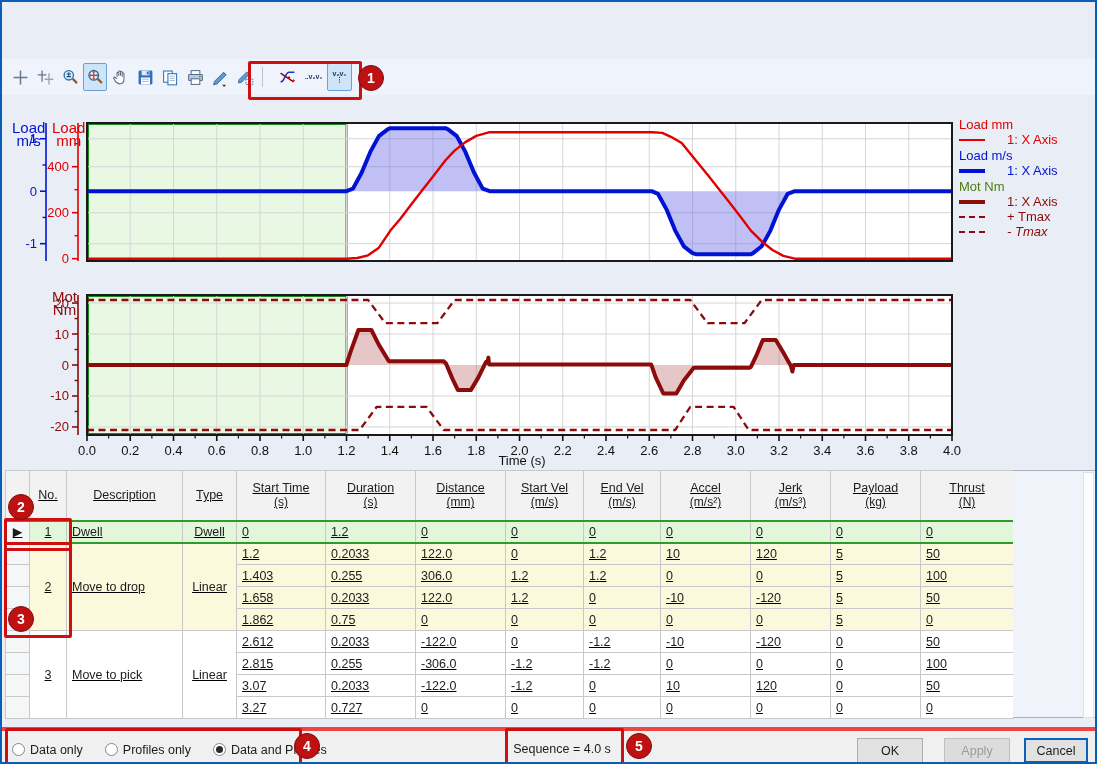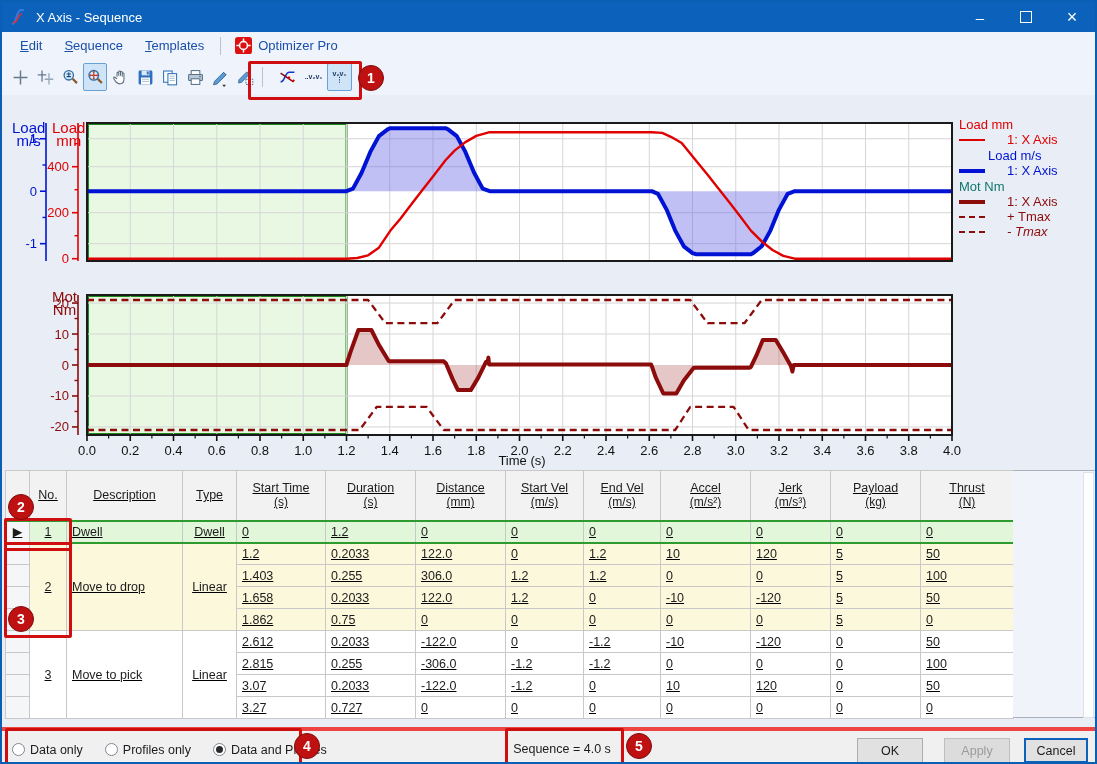--- a/index.html
+++ b/index.html
@@ -66,57 +66,21 @@
   
   .ann-rect{position:absolute;border:3px solid #cf0f0f;border-radius:2px;z-index:50;pointer-events:none;}
   .ann-badge{position:absolute;width:26px;height:26px;border-radius:50%;background:#bf1111;border:1px solid #7e0b0b;color:#fff;
              font-size:14px;font-weight:bold;display:flex;align-items:center;justify-content:center;z-index:51;box-sizing:border-box;}
 </style>
 </head>
 <body>
 
 <div class="window">
 
-  <div class="titlebar">
-    <span class="title-icon">
-      <svg viewBox="0 0 20 20">
-          <path d="M2 17 C7 17 6 3 11 3 L14 3" stroke="#3a7ae0" fill="none" stroke-width="2"></path>
-          <path d="M3 16 C8 16 8 6 12 7" stroke="#e03030" fill="none" stroke-width="1.6"></path>
-        </svg>
-    </span>
-    <span class="title-text">X Axis - Sequence</span>
-    <div class="win-controls">
-      <div class="win-btn">
-          <span>–</span>
-        </div>
-      <div class="win-btn">
-          <span class="max-glyph"></span>
-        </div>
-      <div class="win-btn">
-          <span style="font-size:18px;">×</span>
-        </div>
-    </div>
-  </div>
-
-  <div class="menubar">
-    <span class="menu-item">Edit</span>
-    <span class="menu-item">Sequence</span>
-    <span class="menu-item">Templates</span>
-    <span class="menu-sep"></span>
-    <span class="plugin">
-      <span style="width:17px;height:17px;display:inline-block;">
-        <svg viewBox="0 0 18 18">
-            <rect width="18" height="18" rx="3" fill="#dd1111"></rect>
-            <circle cx="9" cy="9" r="4.2" fill="none" stroke="#fff" stroke-width="1.6"></circle>
-            <path d="M9 1.5v4M9 12.5v4M1.5 9h4M12.5 9h4" stroke="#fff" stroke-width="1.6"></path>
-          </svg>
-      </span>
-      <span>Optimizer Pro</span>
-    </span>
-  </div>
+
 
   <div class="toolbar" id="toolbar">
       <span style="width: 5px;"></span>
       <span class="tbtn">
         <svg viewBox="0 0 22 22">
           <path d="M11 3v16M3 11h16" stroke="#647a8e" stroke-width="1.7" fill="none"></path>
         </svg>
       </span>
       <span class="tbtn">
         <svg viewBox="0 0 22 22">
@@ -388,26 +352,26 @@
           <line x1="885.1250000000002" y1="141" x2="885.1250000000002" y2="144.5" stroke="#111" stroke-width="1.2"></line>
           <line x1="928.3750000000002" y1="141" x2="928.3750000000002" y2="144.5" stroke="#111" stroke-width="1.2"></line>
         </svg></div>
 
     <div class="legend" id="legend">
         <div class="lg-title" style="color: rgb(225, 0, 0);">Load mm</div>
         <div class="lg-item">
           <span class="lg-swatch" style="border-top: 2px solid rgb(225, 0, 0);"></span>
           <span style="color: rgb(225, 0, 0);">1: X Axis</span>
         </div>
-        <div class="lg-title" style="color: rgb(0, 19, 212); margin-left: 29px;">Load m/s</div>
+        <div class="lg-title" style="color: rgb(0, 19, 212);">Load m/s</div>
         <div class="lg-item">
           <span class="lg-swatch" style="border-top: 4px solid rgb(0, 19, 212);"></span>
           <span style="color: rgb(0, 19, 212);">1: X Axis</span>
         </div>
-        <div class="lg-title" style="color: #0f766e;">Mot Nm</div>
+        <div class="lg-title" style="color: #4d7c0f;">Mot Nm</div>
         <div class="lg-item">
           <span class="lg-swatch" style="border-top: 4px solid rgb(140, 11, 11);"></span>
           <span style="color: rgb(140, 11, 11);">1: X Axis</span>
         </div>
         <div class="lg-item">
           <span class="lg-swatch" style="border-top: 2px dashed rgb(140, 11, 11);"></span>
           <span style="color: rgb(140, 11, 11);">+ Tmax</span>
         </div>
         <div class="lg-item">
           <span class="lg-swatch" style="border-top: 2px dashed rgb(140, 11, 11);"></span>

